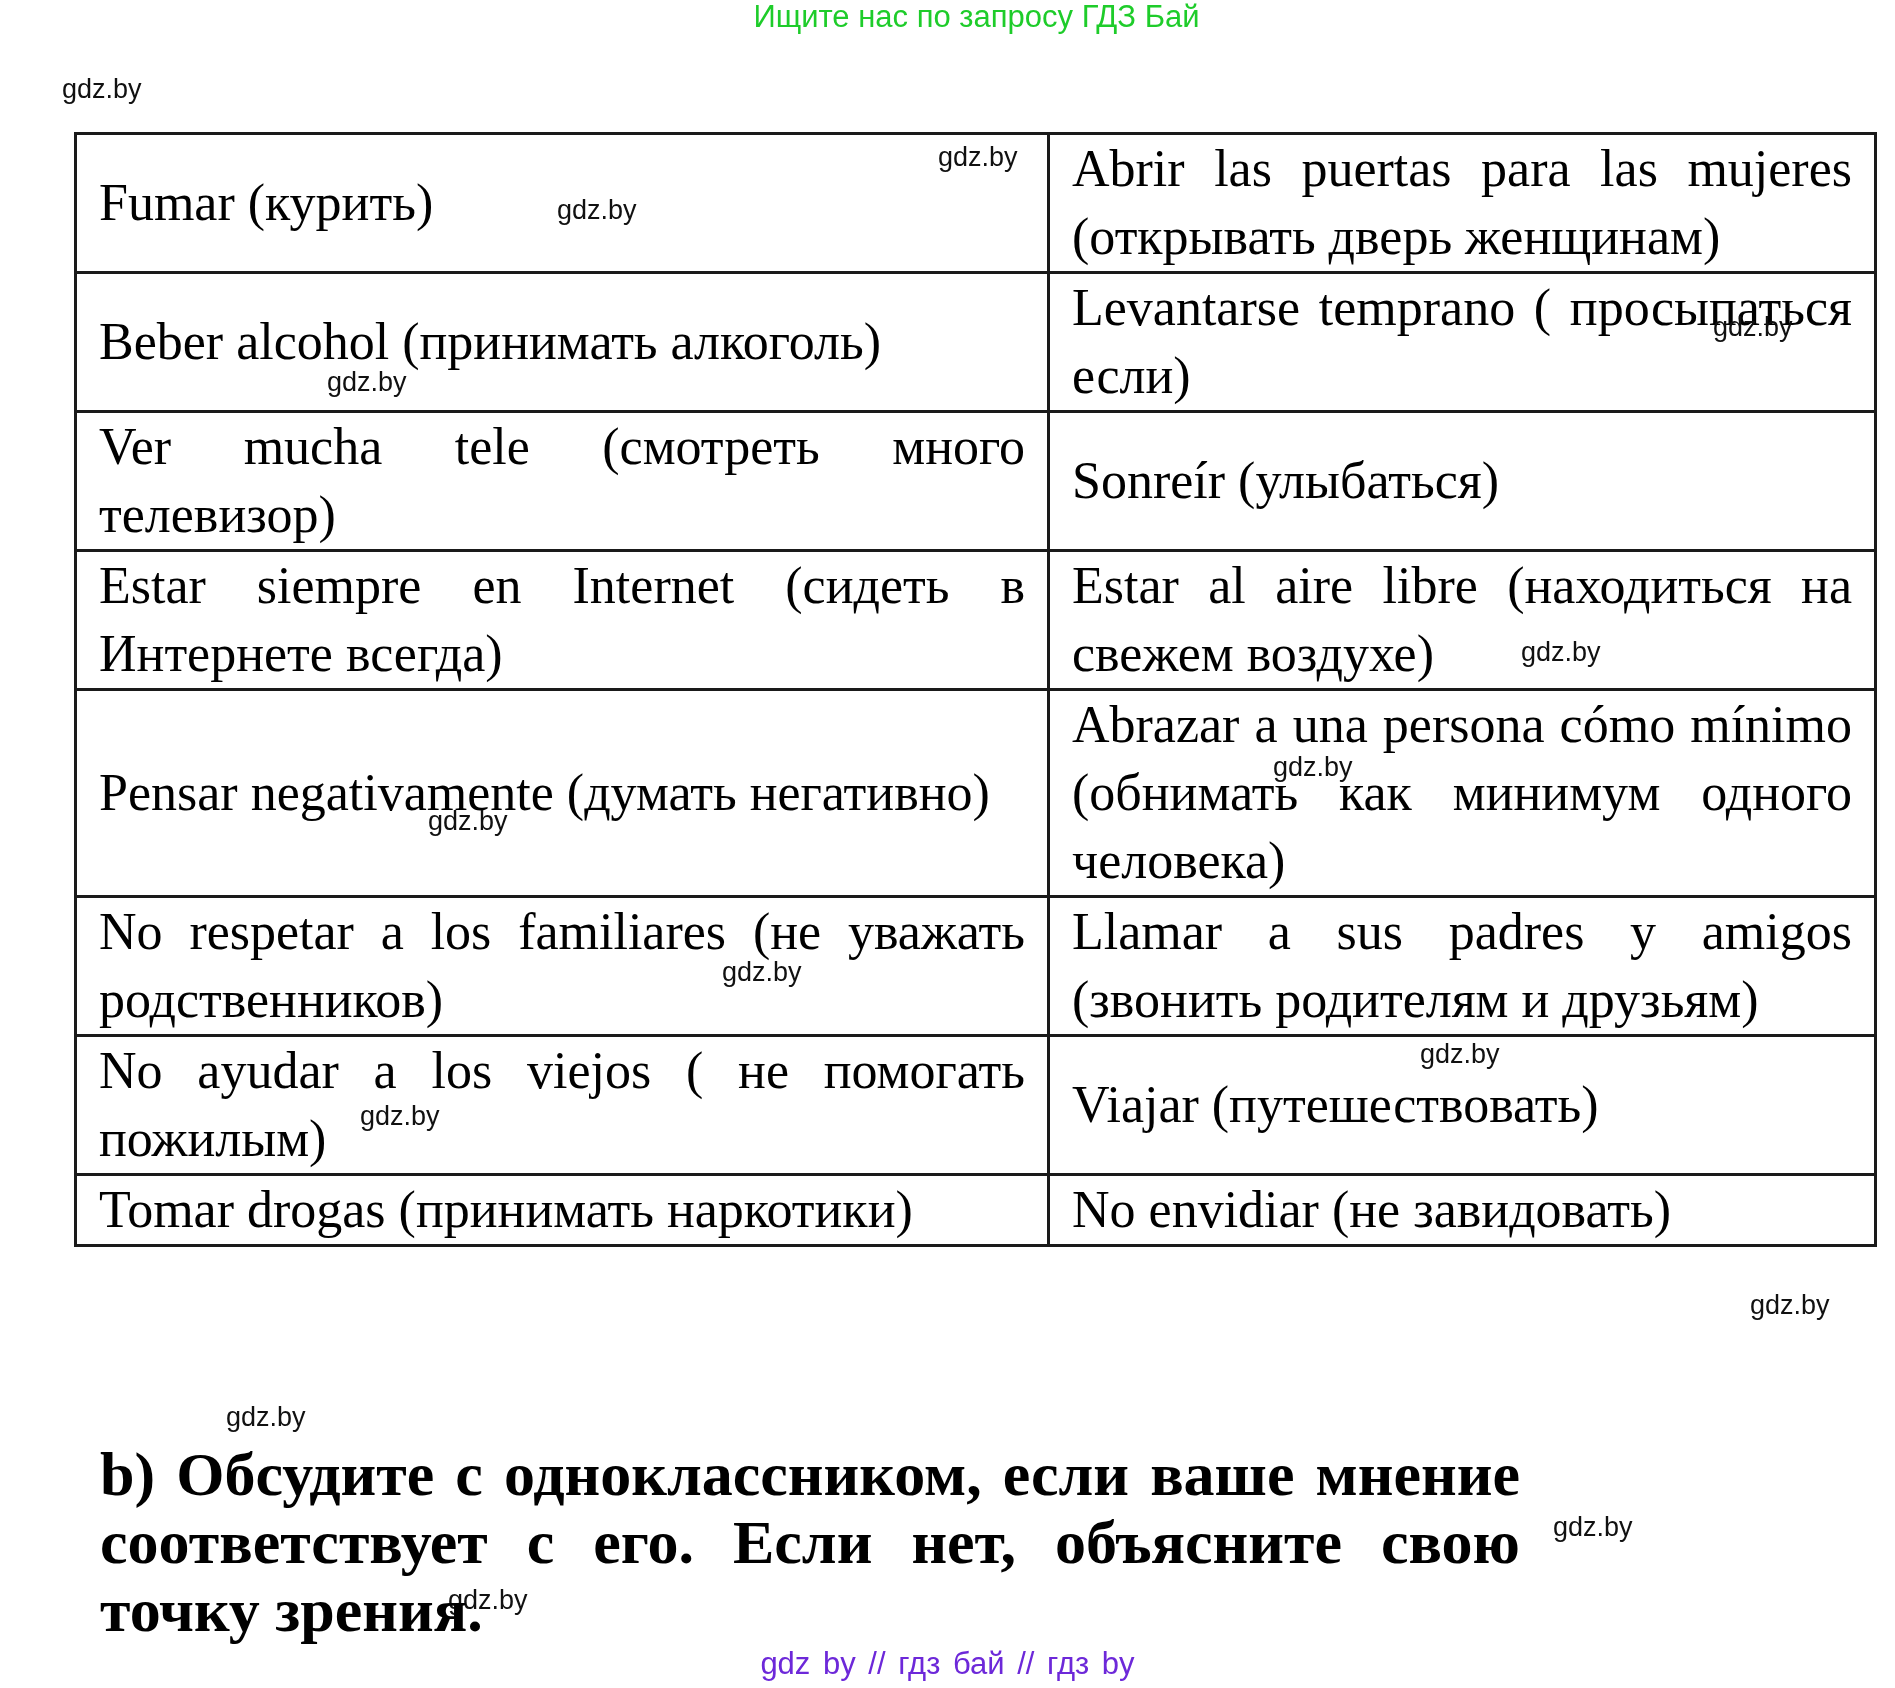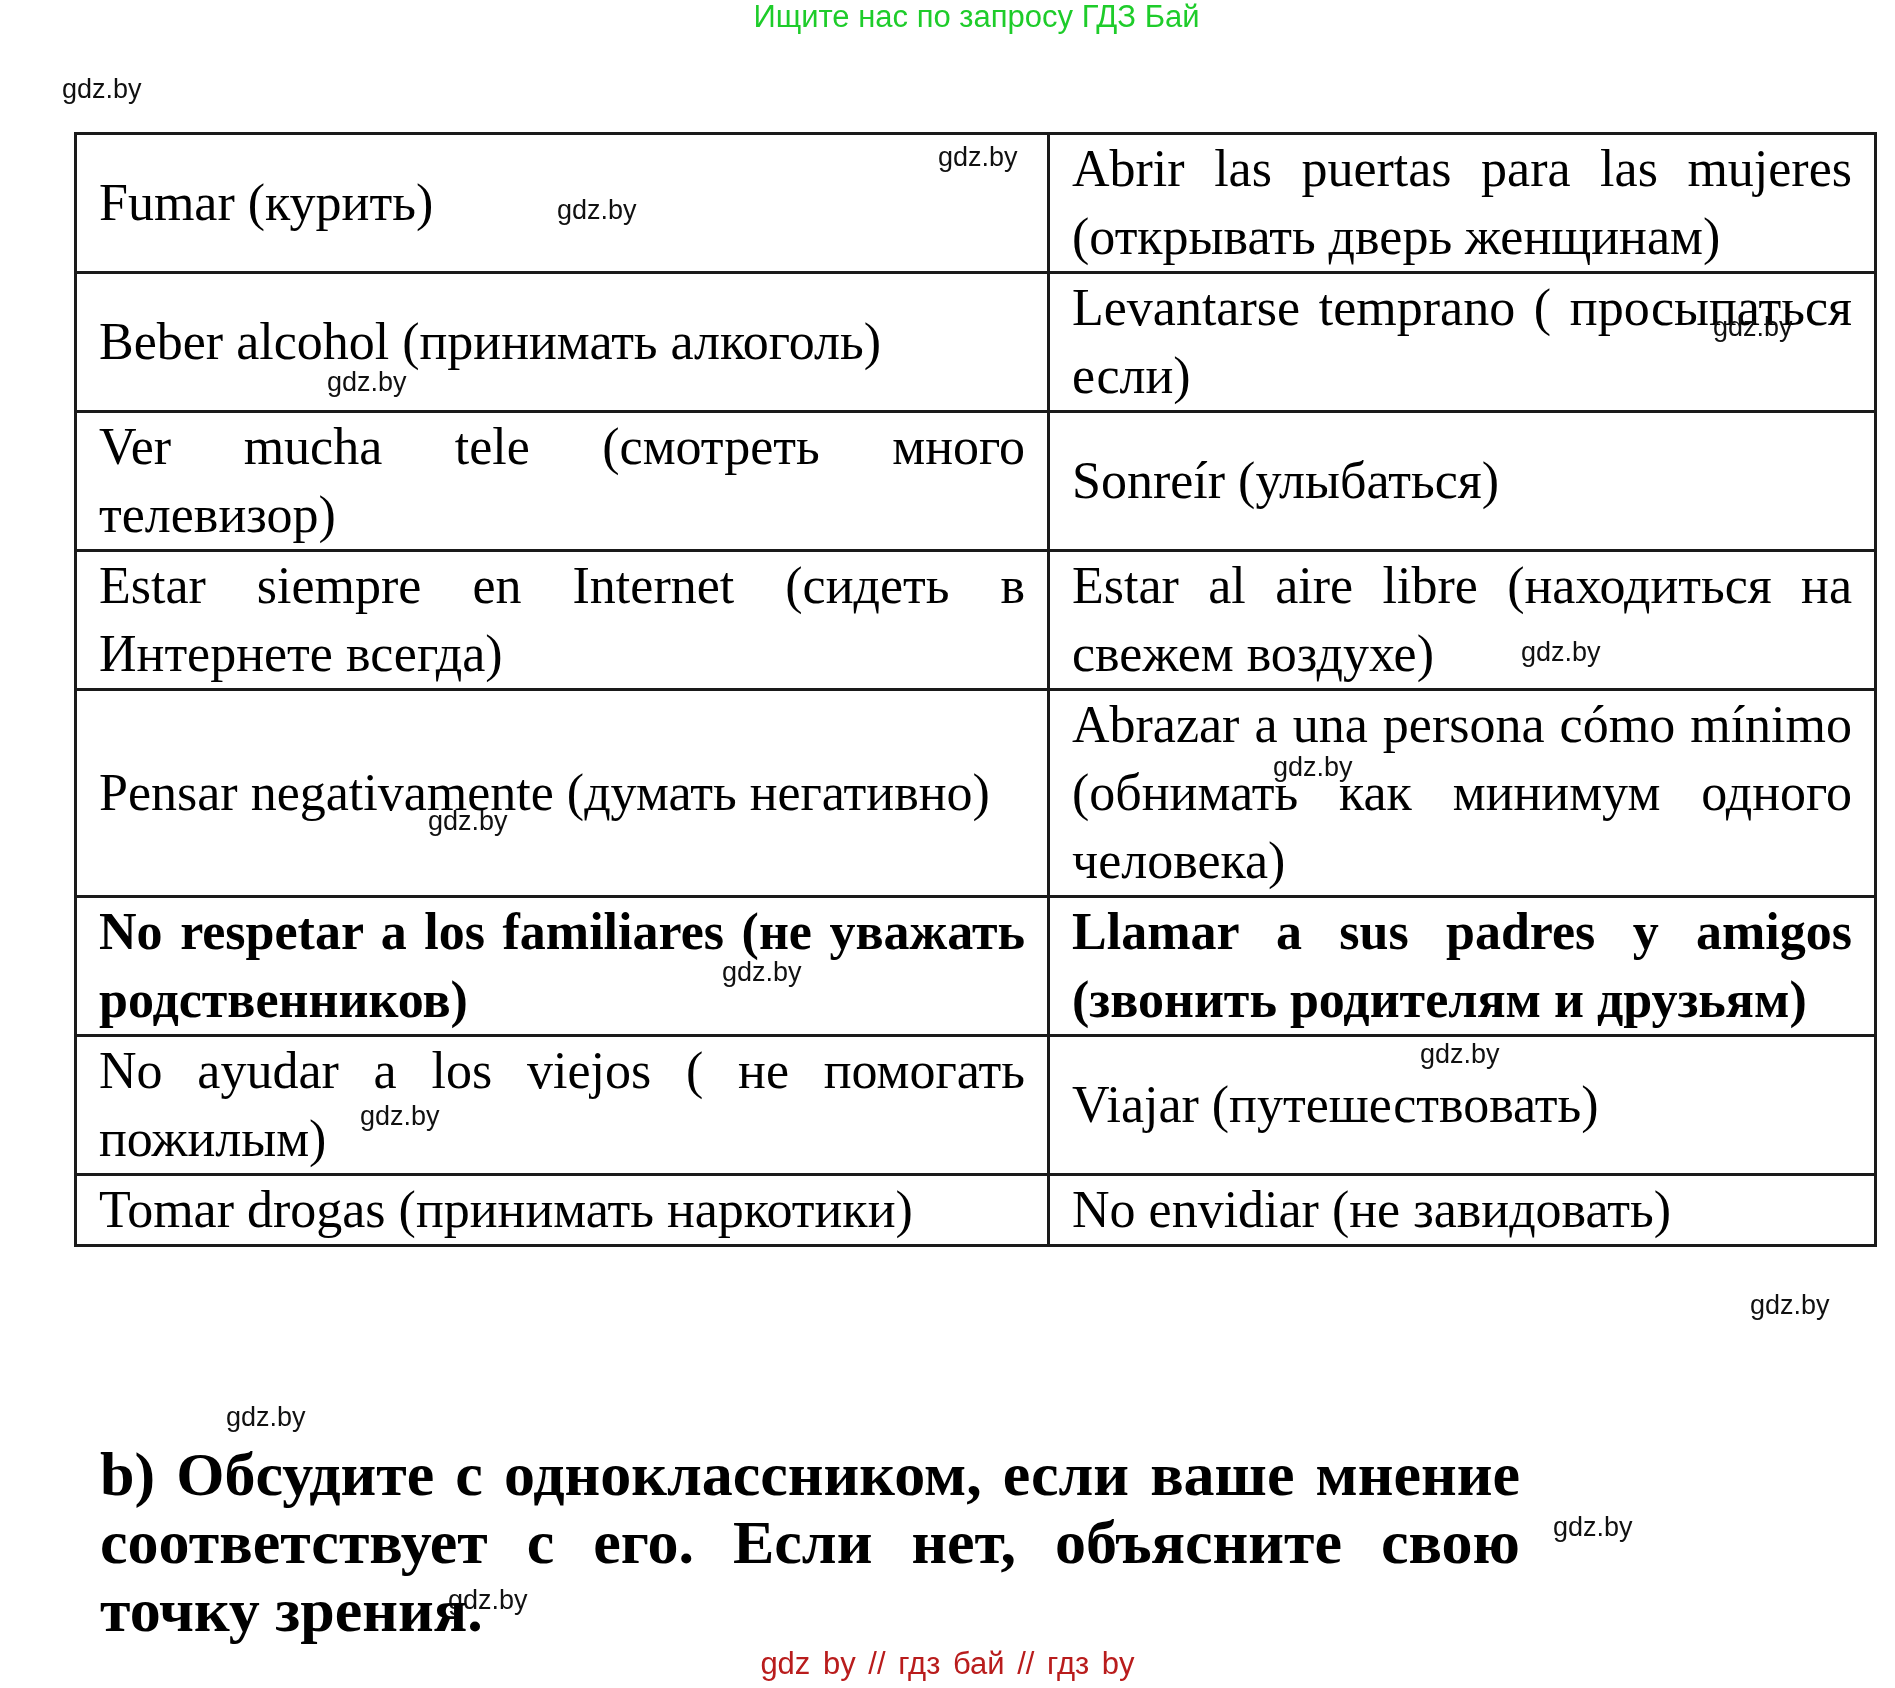--- a/index.html
+++ b/index.html
@@ -68,21 +68,21 @@
   }
   .footer {
     position: absolute;
     left: 0;
     top: 1646px;
     width: 1895px;
     text-align: center;
     font-family: "Liberation Sans", sans-serif;
     font-size: 31px;
     line-height: 36px;
-    color: #b91c1c;
+    color: #6d28d9;
     word-spacing: 4px;
   }
 </style>
 </head>
 <body>
 
 <div class="banner">Ищите нас по запросу ГДЗ Бай</div>
 
 <div class="wm" style="left:62px; top:74px;">gdz.by</div>
 
@@ -101,21 +101,21 @@
       <td class="col-right">Sonreír (улыбаться)</td>
     </tr>
     <tr style="height:136px;">
       <td class="col-left">Estar siempre en Internet (сидеть в Интернете всегда)</td>
       <td class="col-right">Estar al aire libre (находиться на свежем воздухе)</td>
     </tr>
     <tr style="height:204px;">
       <td class="col-left">Pensar negativamente (думать негативно)</td>
       <td class="col-right">Abrazar a una persona cómo mínimo (обнимать как минимум одного человека)</td>
     </tr>
-    <tr style="height:135px;font-weight:bold;">
+    <tr style="height:135px;">
       <td class="col-left">No respetar a los familiares (не уважать родственников)</td>
       <td class="col-right">Llamar a sus padres y amigos (звонить родителям и друзьям)</td>
     </tr>
     <tr style="height:138px;">
       <td class="col-left">No ayudar a los viejos ( не помогать пожилым)</td>
       <td class="col-right">Viajar (путешествовать)</td>
     </tr>
     <tr style="height:69px;">
       <td class="col-left">Tomar drogas (принимать наркотики)</td>
       <td class="col-right">No envidiar (не завидовать)</td>

